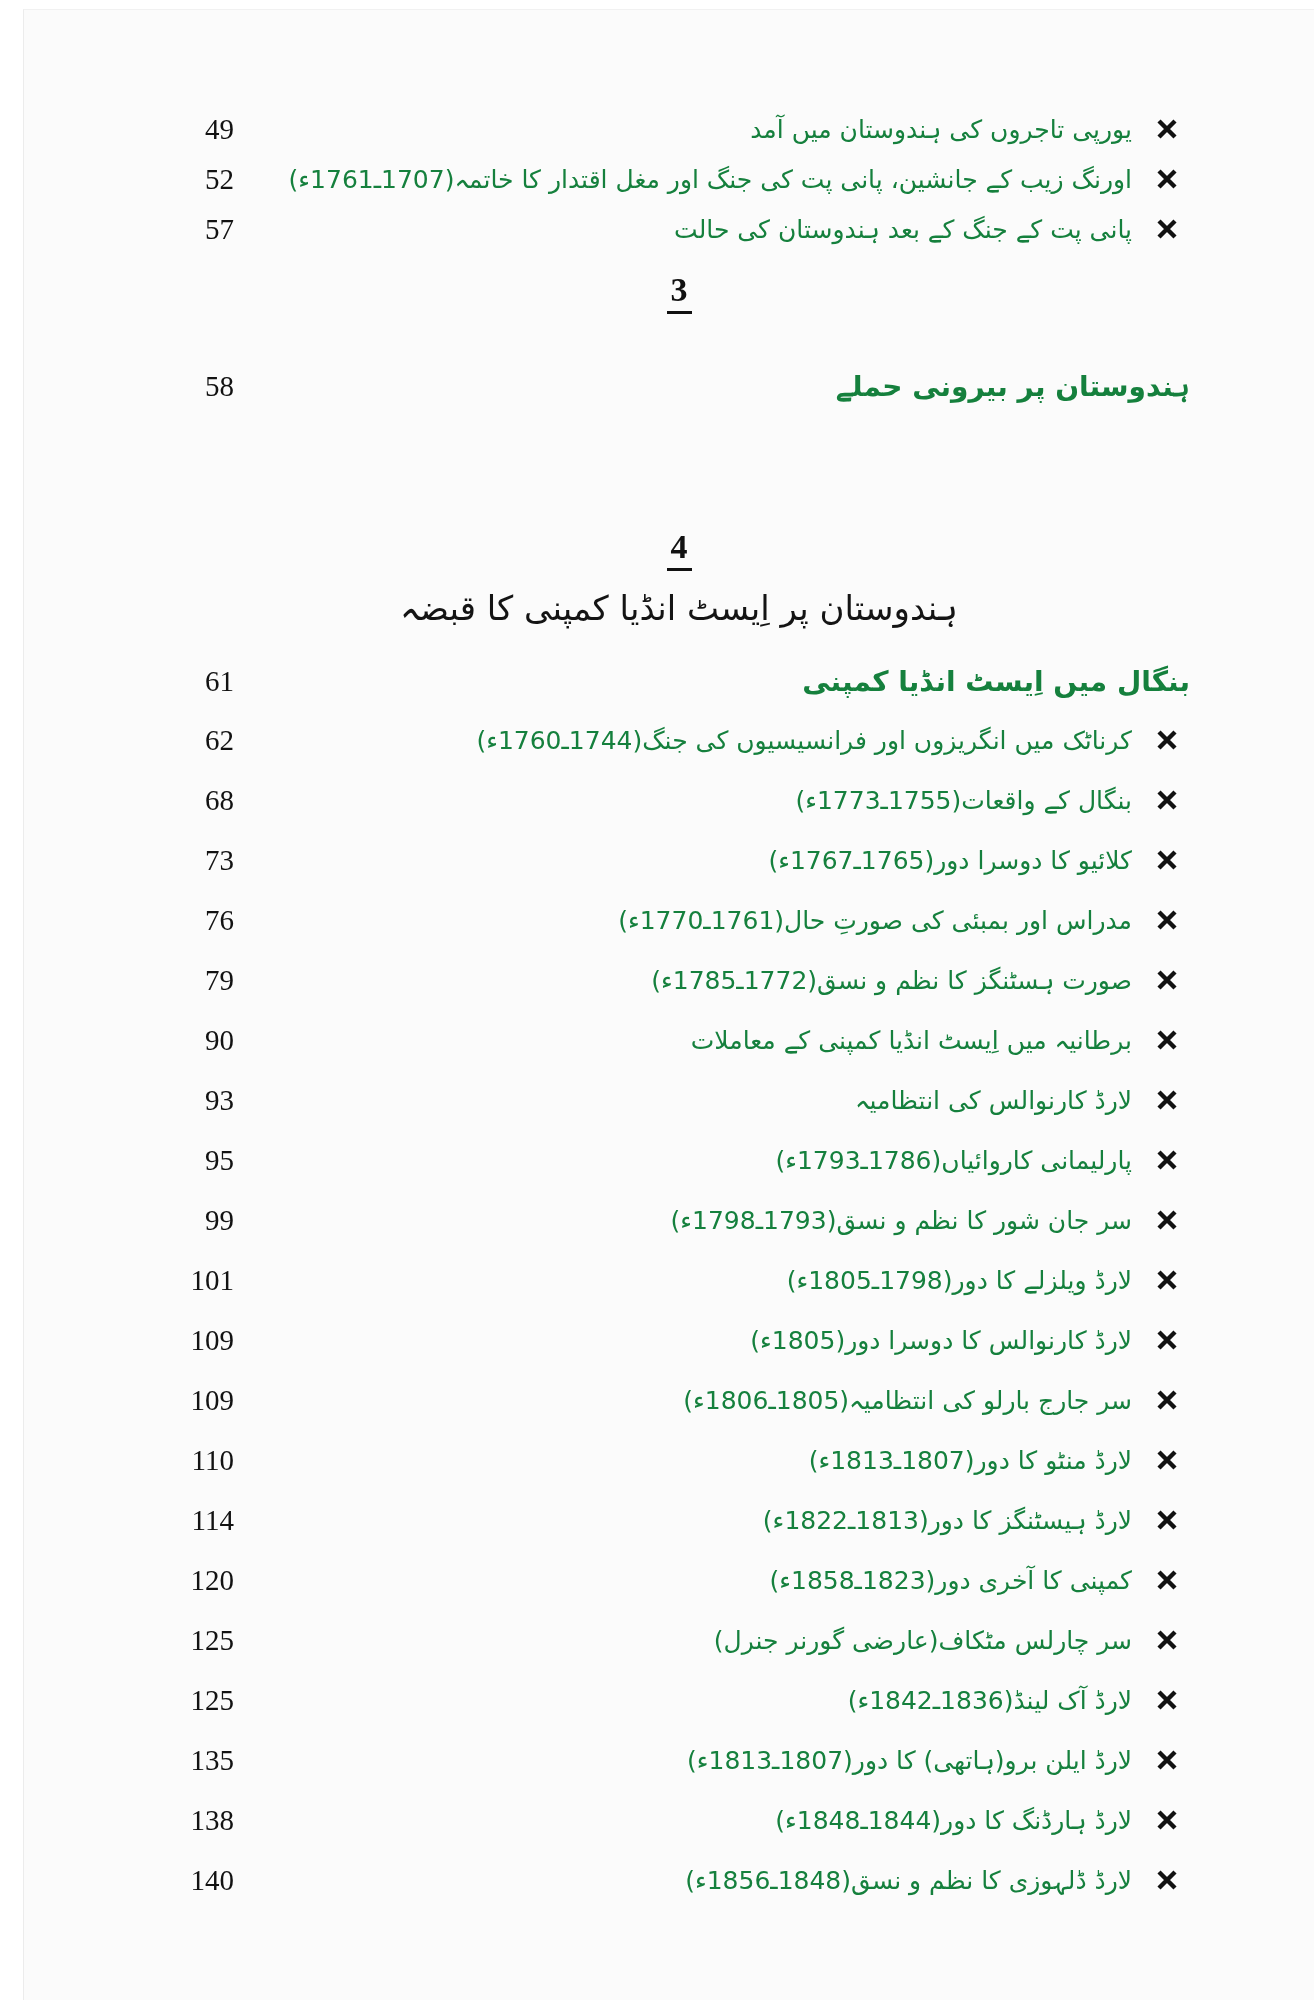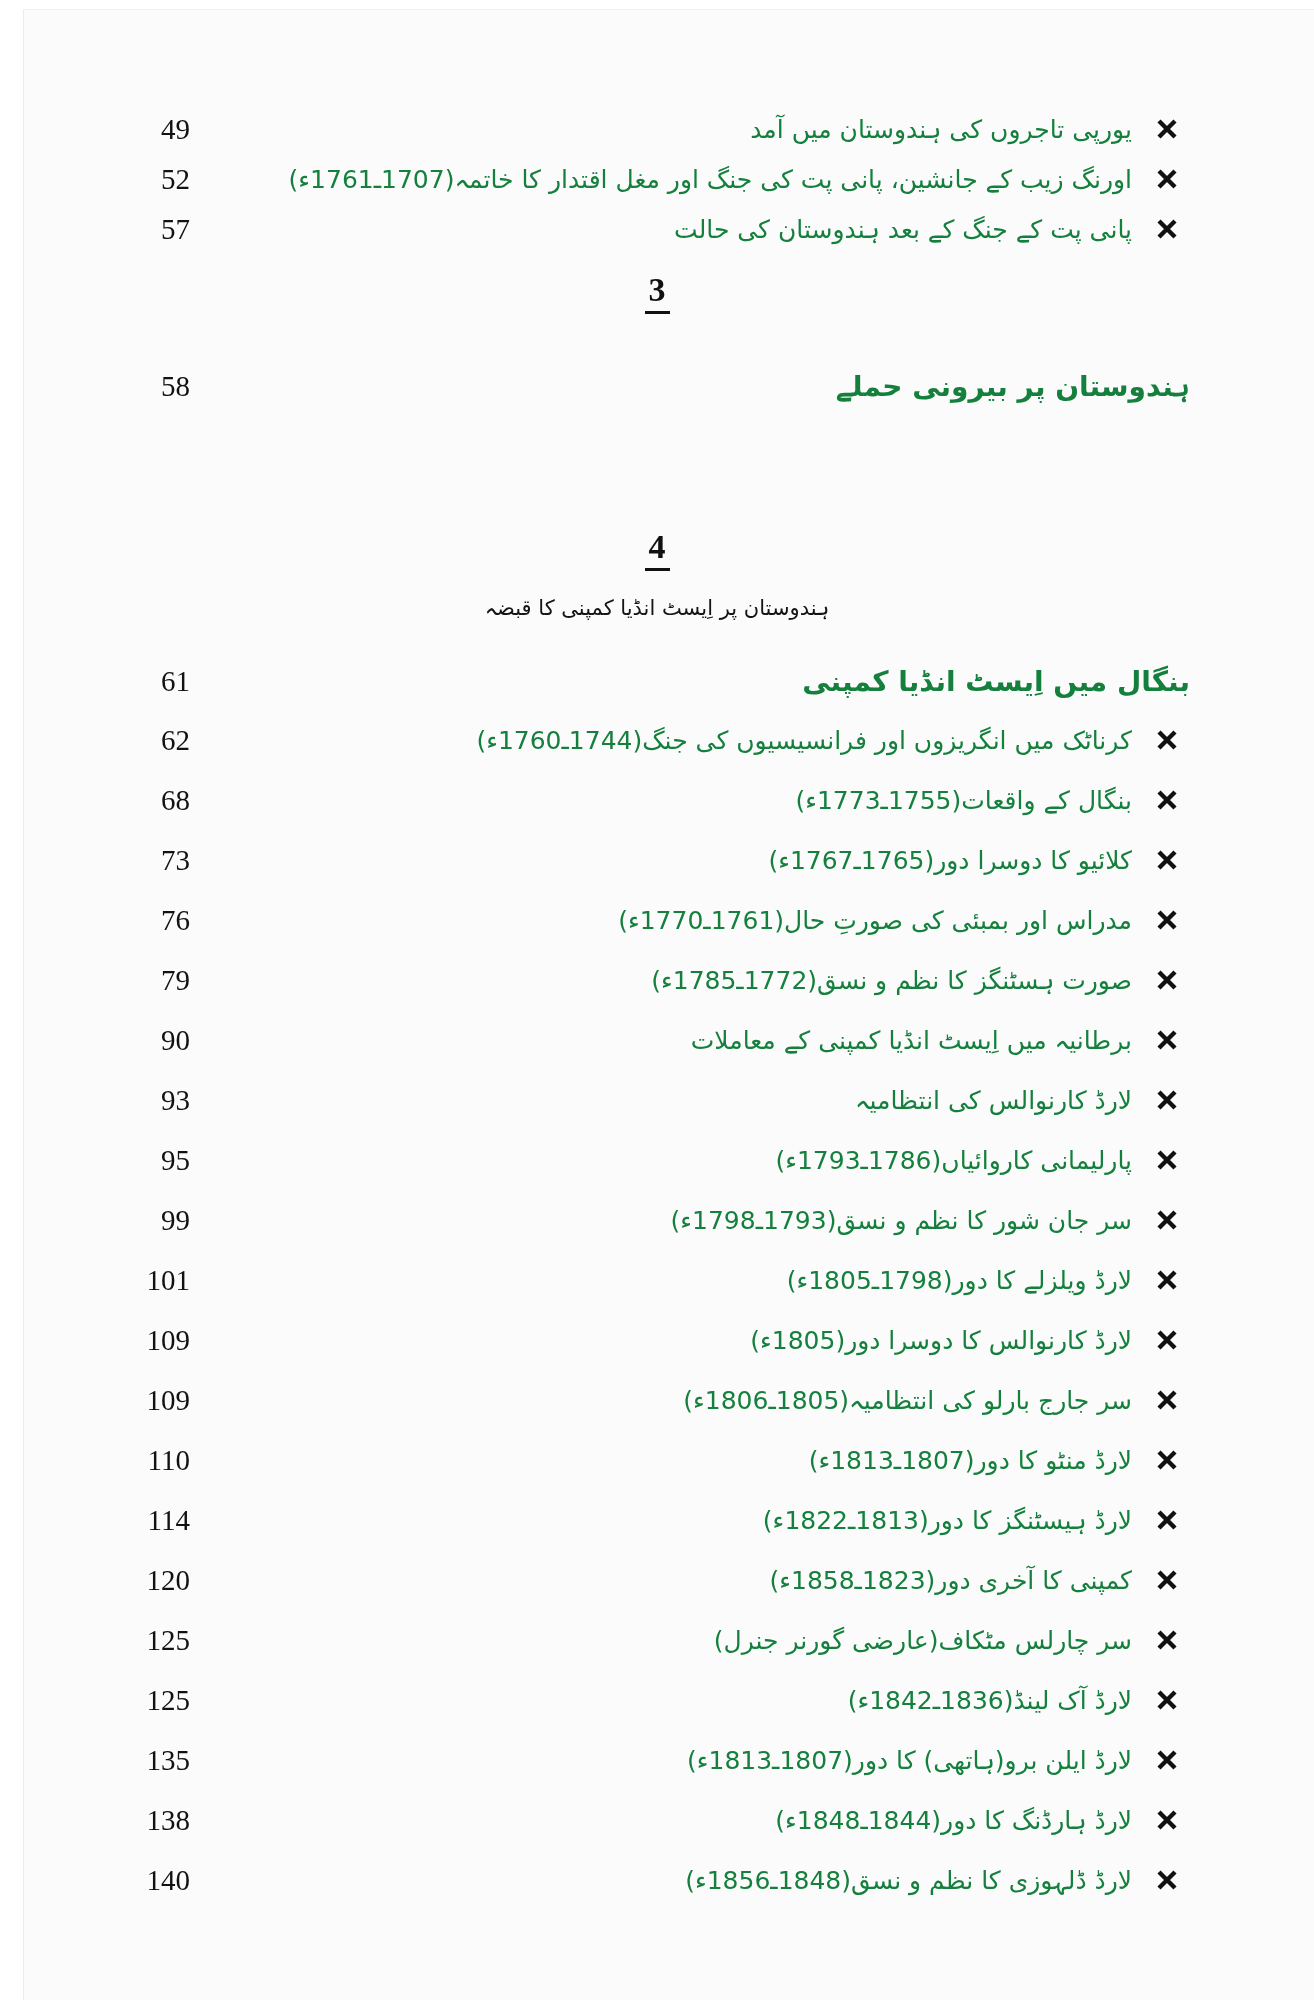--- a/index.html
+++ b/index.html
@@ -8,21 +8,21 @@
     background:#ffffff;
     font-family:"DejaVu Sans",sans-serif;
     -webkit-font-smoothing:antialiased;
   }
   .sheet{
     position:absolute;left:23px;top:9px;right:0;bottom:0;
     background:#fbfbfb;
     border-left:1px solid #ececec;border-top:1px solid #f1f1f1;
     z-index:0;
   }
-  .content{position:relative;z-index:1;padding-top:104px;}
+  .content{position:relative;z-index:1;padding-top:104px;margin-left:44px;}
 
   .row{display:flex;align-items:center;height:60px;}
   .row.h50{height:50px;}
   .row.h58{height:58px;}
 
   .pg{
     margin-left:118px;width:72px;flex:0 0 72px;text-align:right;
     font-family:"Liberation Serif",serif;font-size:29px;color:#121212;
   }
   .fill{flex:1 1 auto;}
@@ -40,21 +40,21 @@
     text-align:center;height:40px;line-height:40px;
     font-family:"Liberation Serif",serif;font-weight:bold;font-size:34px;color:#111;
   }
   .secnum .u{display:inline-block;border-bottom:3px solid #111;padding:0 4px 3px;line-height:36px;}
   .secnum.s3{margin-top:16px;}
   .sec3row{margin-top:47px;}
   .secnum.s4{margin-top:112px;}
   .subtitle{
     margin-top:16px;height:50px;line-height:50px;
     direction:rtl;text-align:center;
-    font-size:21px;color:#141414;
+    font-size:34px;color:#141414;
   }
   .row61{margin-top:19px;}
 </style>
 </head>
 <body>
 
 <div class="sheet"></div>
 
 <div class="content">
 

